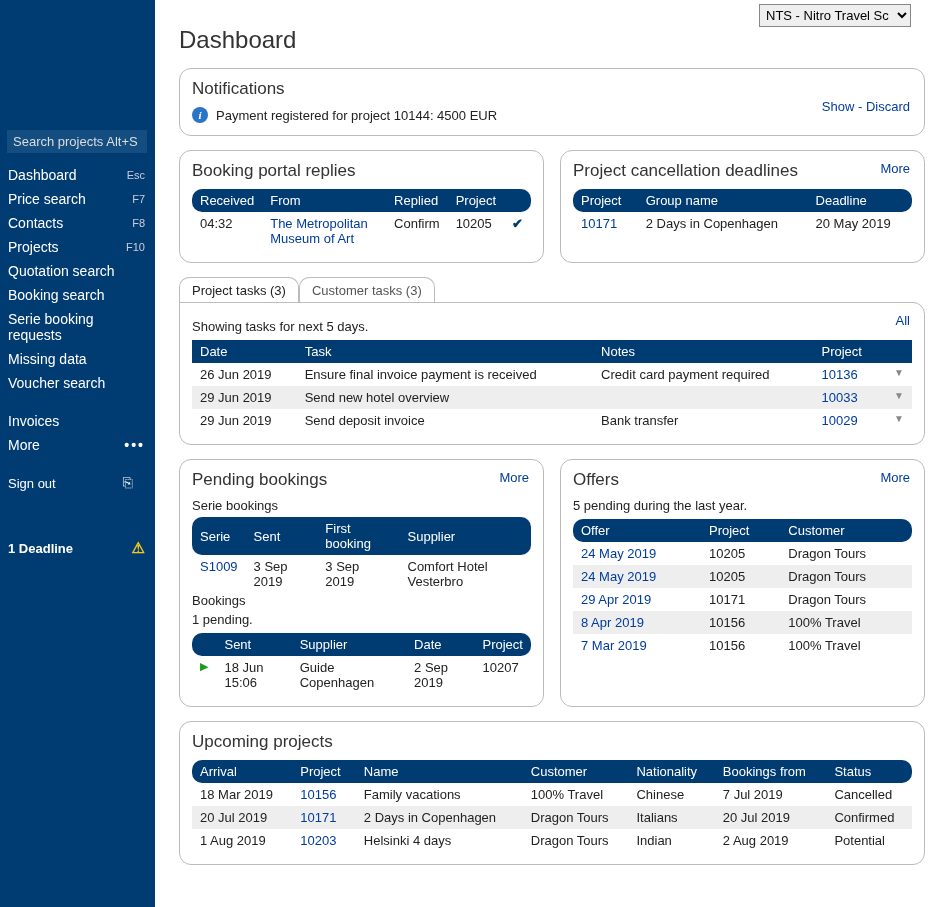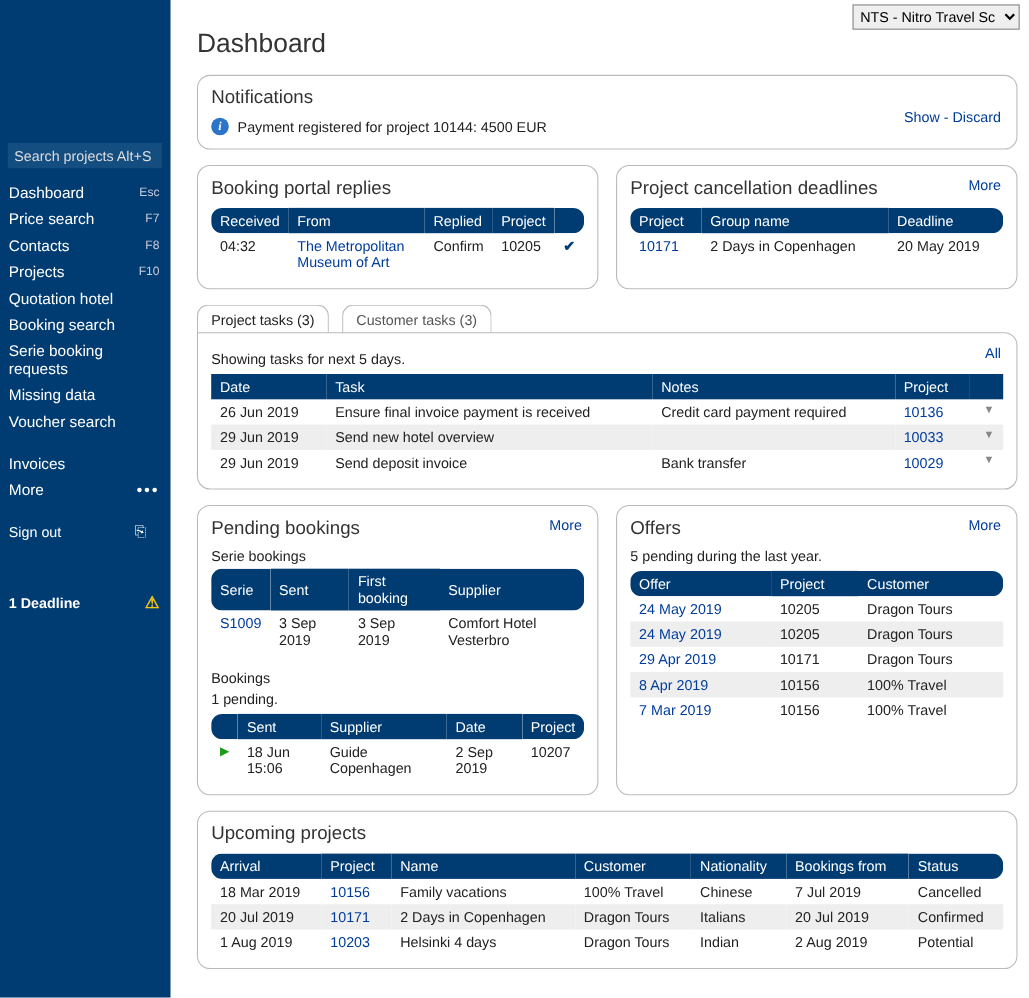--- a/index.html
+++ b/index.html
@@ -8,40 +8,40 @@
 .sidebar{width:155px;background:#003c72;color:#fff;min-height:907px;padding-top:130px}
 .sidebar input{width:140px;margin:0 7px 10px;padding:4px 6px;background:#144d80;border:none;color:#e8e8e8;font-size:13px}
 .sidebar input::placeholder{color:#ddd}
 .sidebar .nav-item{display:flex;align-items:center;justify-content:space-between;padding:4px 10px 4px 8px;color:#fff;cursor:pointer;font-size:14px}
 .sidebar .nav-item .key{font-size:11px;color:#ccd}
 .sidebar .sep{height:14px}
 .sidebar .signout{display:flex;justify-content:space-between;align-items:center;padding:4px 22px 4px 8px}
 .sidebar .dots{letter-spacing:2px;font-weight:bold}
 .sidebar .deadline{display:flex;justify-content:space-between;align-items:center;padding:4px 10px 4px 8px;margin-top:40px;font-weight:700}
 .main{flex:1;padding:8px 10px 0 24px;position:relative}
-.topselect{position:absolute;right:8px;top:4px}
+.topselect{position:absolute;right:24px;top:4px}
 .topselect select{font-size:13px;padding:2px;width:152px;border:1px solid #888}
 h1{font-size:24px;font-weight:400;margin:18px 0 14px;color:#333}
 .card{border:1px solid #bbb;border-radius:12px;padding:10px 12px 12px;margin-bottom:14px;position:relative}
 .card h2{font-size:17px;font-weight:400;color:#333;margin-bottom:8px}
 .card .morelink{position:absolute;right:14px;top:10px;color:#003c9c;font-size:13px}
 .notif-line{display:flex;align-items:center;gap:8px}
 .info-icon{display:inline-flex;width:16px;height:16px;border-radius:50%;background:#2b74c7;color:#fff;align-items:center;justify-content:center;font-size:11px;font-weight:bold;font-style:italic;font-family:Georgia,serif}
 .row-links{position:absolute;right:14px;top:30px;color:#003c9c}
 .row-links span{cursor:pointer}
 .two-col{display:flex;gap:16px}
 .two-col .card{flex:1}
 table{width:100%;border-collapse:collapse;font-size:13px}
 thead tr{background:#003c72;color:#fff}
 th{text-align:left;font-weight:400;padding:4px 8px}
 td{padding:4px 8px;vertical-align:top}
 tbody tr:nth-child(even){background:#eee}
 .linkcell{color:#003c9c;cursor:pointer}
 .check{color:#003c72;font-weight:bold}
-.tabs{display:flex;gap:12px;margin-bottom:-1px}
+.tabs{display:flex;gap:0;margin-bottom:-1px}
 .tab{border:1px solid #bbb;border-bottom:none;border-radius:10px 10px 0 0;padding:5px 12px;background:#fff;font-size:13px;cursor:pointer}
 .tab.inactive{color:#555;background:#fff}
 .tasks-card{border:1px solid #bbb;border-radius:0 12px 12px 12px;padding:10px 12px 12px;margin-bottom:14px;position:relative}
 .subtitle{margin:6px 0}
 .all-link{position:absolute;right:14px;top:10px;color:#003c9c;cursor:pointer}
 .caret{color:#888;font-size:10px;text-align:right}
 .subhead{font-size:13px;margin:6px 0 4px}
 .seriehead th{padding:4px 8px}
 thead.round th:first-child{border-top-left-radius:10px;border-bottom-left-radius:10px}
 thead.round th:last-child{border-top-right-radius:10px;border-bottom-right-radius:10px}
@@ -65,21 +65,21 @@
         </div>
         <div class="nav-item">
           <span>Contacts</span>
           <span class="key">F8</span>
         </div>
         <div class="nav-item">
           <span>Projects</span>
           <span class="key">F10</span>
         </div>
         <div class="nav-item">
-          <span>Quotation hotel</span>
+          <span>Quotation search</span>
           <span class="key"></span>
         </div>
         <div class="nav-item">
           <span>Booking search</span>
           <span class="key"></span>
         </div>
         <div class="nav-item">
           <span>Serie booking requests</span>
           <span class="key"></span>
         </div>
@@ -236,21 +236,21 @@
             </thead>
           <tbody id="sb-body">
               <tr>
                 <td class="linkcell">S1009</td>
                 <td>3 Sep 2019</td>
                 <td>3 Sep 2019</td>
                 <td>Comfort Hotel Vesterbro</td>
               </tr>
             </tbody>
         </table>
-        <div class="subhead" style="margin-top:16px">Bookings</div>
+        <div class="subhead" style="margin-top:0">Bookings</div>
         <div>1 pending.</div>
         <table style="margin-top:6px">
           <thead class="round">
               <tr id="bk-head">
                 <th></th>
                 <th>Sent</th>
                 <th>Supplier</th>
                 <th>Date</th>
                 <th>Project</th>
               </tr>

